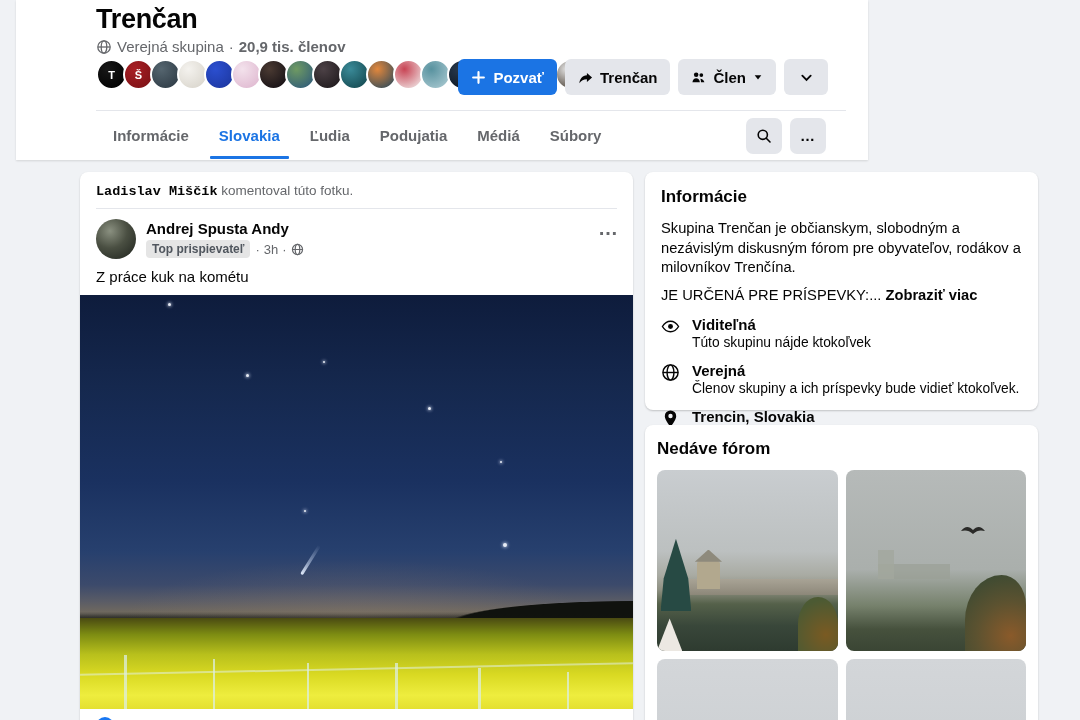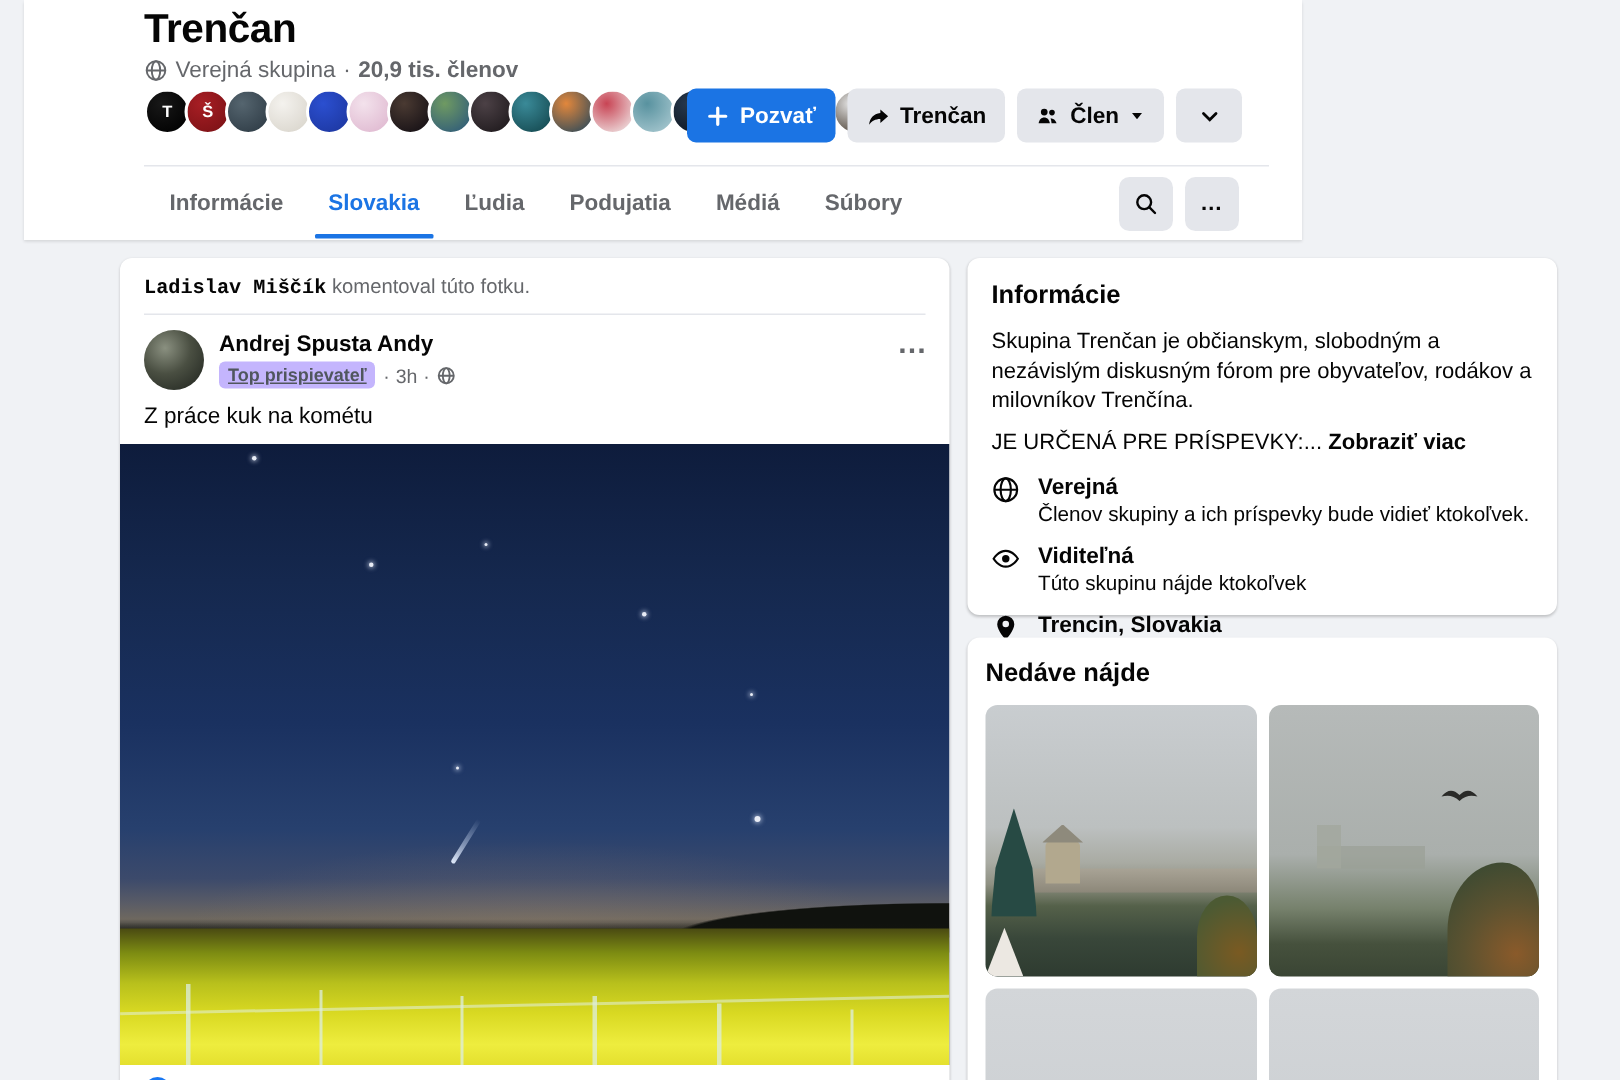--- a/index.html
+++ b/index.html
@@ -40,21 +40,21 @@
   
   .post-card { position:absolute; left:80px; top:172px; width:553px; height:562px; background:#fff; border-radius:8px; box-shadow:0 1px 2px rgba(0,0,0,.2); overflow:hidden; }
   .post-context { padding:11px 16px 9px; font-size:13.5px; color:#65676b; }
   .post-context b { color:#050505; font-weight:600;font-family:Liberation Mono, monospace; }
   .post-divider { height:1px; background:#e4e6eb; margin:0 16px; }
   .post-head { display:flex; align-items:center; padding:10px 16px 4px; position:relative; }
   .post-avatar { width:40px; height:40px; border-radius:50%; background:radial-gradient(circle at 35% 30%, #8a9080 0%, #4a4f42 45%, #1d211c 100%); flex:0 0 auto; }
   .post-head-meta { margin-left:10px; }
   .post-author { font-size:15px; font-weight:600; color:#050505; }
   .post-sub { display:flex; align-items:center; gap:5px; margin-top:3px; }
-  .badge { background:#c4b5fd; color:#50565e; font-size:12px; font-weight:600; padding:2px 6px; border-radius:4px;text-decoration:underline; }
+  .badge { background:#e5e5e5; color:#50565e; font-size:12px; font-weight:600; padding:2px 6px; border-radius:4px; }
   .post-time { font-size:13px; color:#65676b; display:flex; align-items:center; gap:4px; }
   .post-menu { position:absolute; right:14px; top:14px; color:#65676b; font-size:20px; font-weight:700; letter-spacing:1px; cursor:pointer; line-height:10px; }
   .post-text { padding:5px 16px 10px; font-size:15px; color:#050505; }
 
   
   .photo { position:relative; width:553px; height:414px; overflow:hidden; cursor:pointer;
     background:linear-gradient(180deg,#0e1c3c 0%,#15284e 22%,#1a3160 45%,#27406e 62%,#3c4a6b 70%,#5a5c66 74%,#6e685f 76.5%,#3a3a35 78%); }
   .photo .star { position:absolute; width:3px; height:3px; border-radius:50%; background:#e8ecf5; box-shadow:0 0 3px 1px rgba(230,238,255,.5); }
   .photo .comet { position:absolute; left:41.5%; top:60%; width:3px; height:34px; transform:rotate(32deg); border-radius:2px;
     background:linear-gradient(180deg, rgba(200,215,240,0) 0%, rgba(205,220,245,.55) 60%, #dfe9fa 100%); }
@@ -293,52 +293,52 @@
   <div class="sidebar-card card-about">
     <div class="card-title">Informácie</div>
     <div class="about-desc">Skupina Trenčan je občianskym, slobodným a nezávislým diskusným fórom pre obyvateľov, rodákov a milovníkov Trenčína.</div>
     <div class="about-teaser">
       <span>JE URČENÁ PRE PRÍSPEVKY:...</span>
       <b>Zobraziť viac</b>
     </div>
     <div class="about-rows" id="about-rows">
         <div class="about-row">
           <span class="ricon"><svg viewBox="0 0 20 20" fill="none" stroke="#050505" stroke-width="1.5">
+              <path d="M1.5 10S4.8 4.5 10 4.5 18.5 10 18.5 10 15.2 15.5 10 15.5 1.5 10 1.5 10z"></path>
+              <circle cx="10" cy="10" r="2.6" fill="#050505" stroke="none"></circle>
+            </svg></span>
+          <div>
+            <div class="row-title">Viditeľná</div>
+            <div class="row-desc">Túto skupinu nájde ktokoľvek</div>
+          </div>
+        </div>
+        <div class="about-row">
+          <span class="ricon"><svg viewBox="0 0 20 20" fill="none" stroke="#050505" stroke-width="1.5">
               <circle cx="10" cy="10" r="8"></circle>
               <ellipse cx="10" cy="10" rx="3.6" ry="8"></ellipse>
               <path d="M2 10h16"></path>
             </svg></span>
           <div>
             <div class="row-title">Verejná</div>
             <div class="row-desc">Členov skupiny a ich príspevky bude vidieť ktokoľvek.</div>
           </div>
         </div>
         <div class="about-row">
-          <span class="ricon"><svg viewBox="0 0 20 20" fill="none" stroke="#050505" stroke-width="1.5">
-              <path d="M1.5 10S4.8 4.5 10 4.5 18.5 10 18.5 10 15.2 15.5 10 15.5 1.5 10 1.5 10z"></path>
-              <circle cx="10" cy="10" r="2.6" fill="#050505" stroke="none"></circle>
-            </svg></span>
-          <div>
-            <div class="row-title">Viditeľná</div>
-            <div class="row-desc">Túto skupinu nájde ktokoľvek</div>
-          </div>
-        </div>
-        <div class="about-row">
           <span class="ricon"><svg viewBox="0 0 20 20" fill="#050505">
               <path d="M10 1.5A6 6 0 0 0 4 7.5c0 4.3 6 11 6 11s6-6.7 6-11a6 6 0 0 0-6-6zm0 8.2a2.3 2.3 0 1 1 0-4.6 2.3 2.3 0 0 1 0 4.6z"></path>
             </svg></span>
           <div>
             <div class="row-title">Trencin, Slovakia</div>
           </div>
         </div>
       </div>
   </div>
 
   <div class="sidebar-card card-media">
-    <div class="card-title">Nedáve nájde</div>
+    <div class="card-title">Nedáve fórom</div>
     <div class="media-grid" id="media-grid">
         <div class="tile tile-castle">
           <span class="wall"></span>
           <span class="tower"></span>
           <span class="spire"></span>
           <span class="chapel"></span>
           <span class="autumn"></span>
         </div>
         <div class="tile tile-birdfog">
           <span class="wallf"></span>

